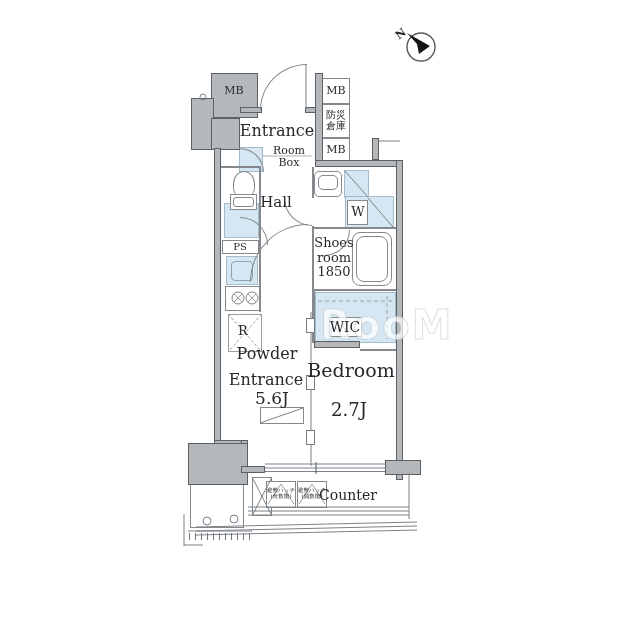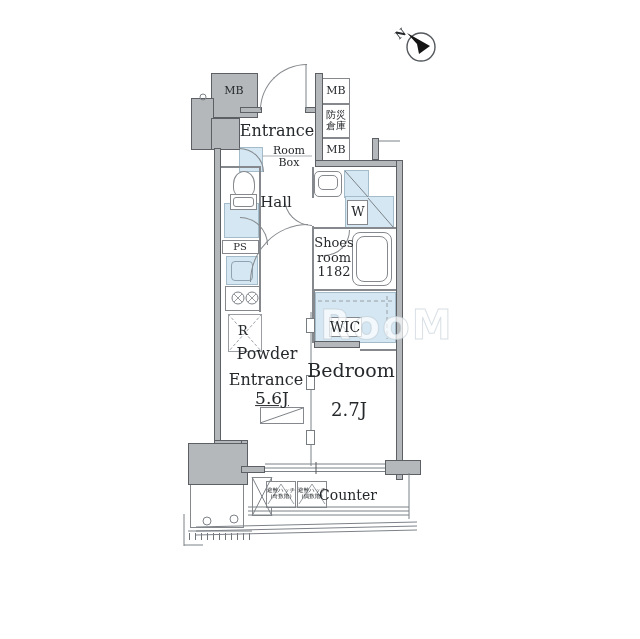--- a/index.html
+++ b/index.html
@@ -162,30 +162,30 @@
     <span>Box</span>
   </div>
 
   <div class="lb" style="left:276px;top:203px;font-size:15px;">Hall</div>
 
   <div class="lb" style="left:358px;top:212px;font-size:13px;">W</div>
 
   <div class="stack" style="left:334px;top:258px;font-size:13px;">
     <span>Shoes</span>
     <span>room</span>
-    <span>1182</span>
+    <span>1850</span>
   </div>
 
   <div class="lb" style="left:240px;top:247px;font-size:10px;">PS</div>
   <div class="lb" style="left:243px;top:331px;font-size:13px;">R</div>
   <div class="lb" style="left:345px;top:327px;font-size:14px;">WIC</div>
 
   <div class="lb" style="left:267px;top:354px;font-size:16px;">Powder</div>
   <div class="lb" style="left:266px;top:380px;font-size:16px;">Entrance</div>
-  <div class="lb" style="left:272px;top:399px;font-size:17px;text-decoration:underline;">5.6J</div>
+  <div class="lb" style="left:272px;top:399px;font-size:17px;">5.6J</div>
 
   <div class="lb" style="left:351px;top:371px;font-size:19px;">Bedroom</div>
   <div class="lb" style="left:349px;top:410px;font-size:18px;">2.7J</div>
 
   <div class="lb" style="left:348px;top:495px;font-size:14px;">Counter</div>
 
   <div class="stack" style="left:281px;top:494px;font-size:7px;transform:translate(-50%,-50%) scale(0.8);">
     <span>避難ハッチ</span>
     <span>(奇数階)</span>
   </div>

